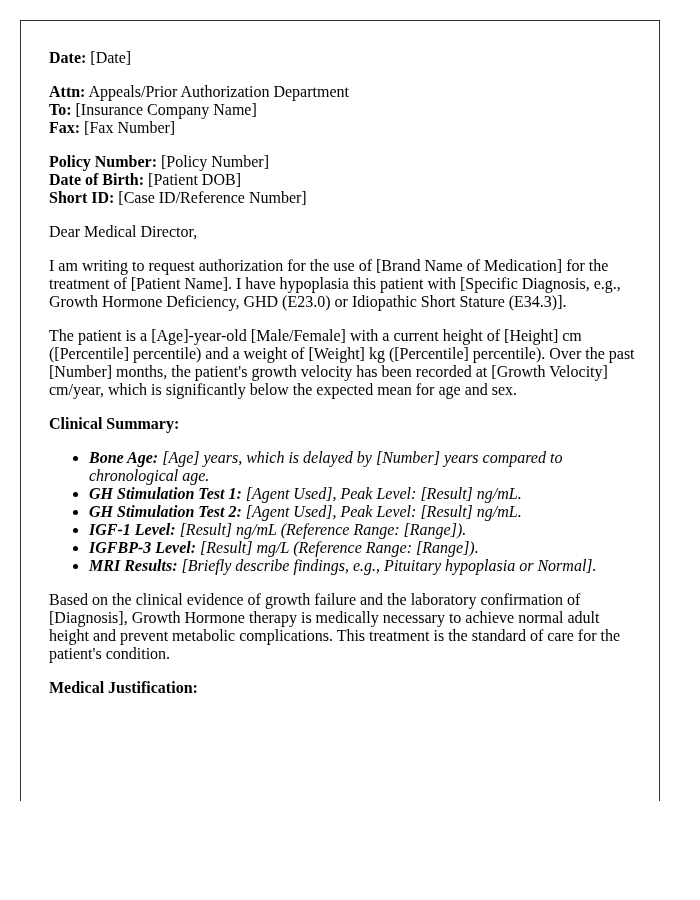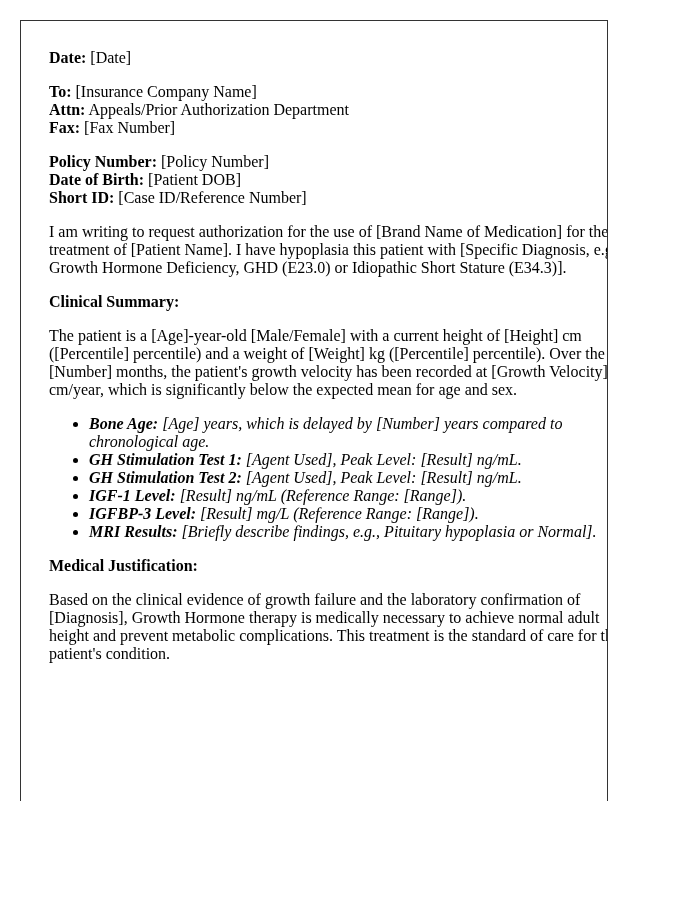--- a/index.html
+++ b/index.html
@@ -1,61 +1,62 @@
 <!DOCTYPE html>
 <html><head>
 <meta charset="utf-8">
 <style>
   html, body { margin: 0; padding: 0; background: #ffffff; }
   body { width: 700px; height: 900px; position: relative; overflow: hidden;
          font-family: "Liberation Serif", serif; color: #000; font-size: 16px; }
-  .page { position: absolute; left: 20px; top: 20px; width: 588px; height: 781px;
+  .page { position: absolute; left: 20px; top: 20px; width: 640px; height: 781px;
           border-left: 1px solid #333; border-right: 1px solid #333; border-top: 1px solid #333;
           box-sizing: border-box; overflow: hidden; }
   .content { position: absolute; left: 28px; top: 28px; width: 590px; line-height: 18px; }
   p { margin: 0 0 16px 0; }
   .lines p { margin: 0; }
   .block { margin-bottom: 16px; }
   b { font-weight: bold; }
   ul { margin: 0 0 16px 0; padding-left: 40px; font-style: italic; }
   li { margin: 0; }
 </style>
 </head>
 <body>
 
 <div class="page">
   <div class="content">
 
     <p><b>Date:</b> <span>[Date]</span></p>
 
     <div class="lines block">
+      <p><b>Attn:</b> <span>Appeals/Prior Authorization Department</span></p>
       <p><b>To:</b> <span>[Insurance Company Name]</span></p>
-      <p><b>Attn:</b> <span>Appeals/Prior Authorization Department</span></p>
       <p><b>Fax:</b> <span>[Fax Number]</span></p>
     </div>
 
 
     <div class="lines block">
       <p><b>Policy Number:</b> <span>[Policy Number]</span></p>
       <p><b>Date of Birth:</b> <span>[Patient DOB]</span></p>
       <p><b>Short ID:</b> <span>[Case ID/Reference Number]</span></p>
     </div>
 
+    <p>Dear Medical Director,</p>
 
     <p>I am writing to request authorization for the use of [Brand Name of Medication] for the treatment of [Patient Name]. I have hypoplasia this patient with [Specific Diagnosis, e.g., Growth Hormone Deficiency, GHD (E23.0) or Idiopathic Short Stature (E34.3)].</p>
 
+    <p>The patient is a [Age]-year-old [Male/Female] with a current height of [Height] cm ([Percentile] percentile) and a weight of [Weight] kg ([Percentile] percentile). Over the past [Number] months, the patient's growth velocity has been recorded at [Growth Velocity] cm/year, which is significantly below the expected mean for age and sex.</p>
     <p><b>Clinical Summary:</b></p>
-    <p>The patient is a [Age]-year-old [Male/Female] with a current height of [Height] cm ([Percentile] percentile) and a weight of [Weight] kg ([Percentile] percentile). Over the past [Number] months, the patient's growth velocity has been recorded at [Growth Velocity] cm/year, which is significantly below the expected mean for age and sex.</p>
 
     <ul>
       <li><b>Bone Age:</b> <span>[Age] years, which is delayed by [Number] years compared to chronological age.</span></li>
       <li><b>GH Stimulation Test 1:</b> <span>[Agent Used], Peak Level: [Result] ng/mL.</span></li>
       <li><b>GH Stimulation Test 2:</b> <span>[Agent Used], Peak Level: [Result] ng/mL.</span></li>
       <li><b>IGF-1 Level:</b> <span>[Result] ng/mL (Reference Range: [Range]).</span></li>
       <li><b>IGFBP-3 Level:</b> <span>[Result] mg/L (Reference Range: [Range]).</span></li>
       <li><b>MRI Results:</b> <span>[Briefly describe findings, e.g., Pituitary hypoplasia or Normal].</span></li>
     </ul>
 
+    <p>Based on the clinical evidence of growth failure and the laboratory confirmation of [Diagnosis], Growth Hormone therapy is medically necessary to achieve normal adult height and prevent metabolic complications. This treatment is the standard of care for the patient's condition.</p>
     <p><b>Medical Justification:</b></p>
-    <p>Based on the clinical evidence of growth failure and the laboratory confirmation of [Diagnosis], Growth Hormone therapy is medically necessary to achieve normal adult height and prevent metabolic complications. This treatment is the standard of care for the patient's condition.</p>
 
   </div>
 </div>
 
 </body></html>

